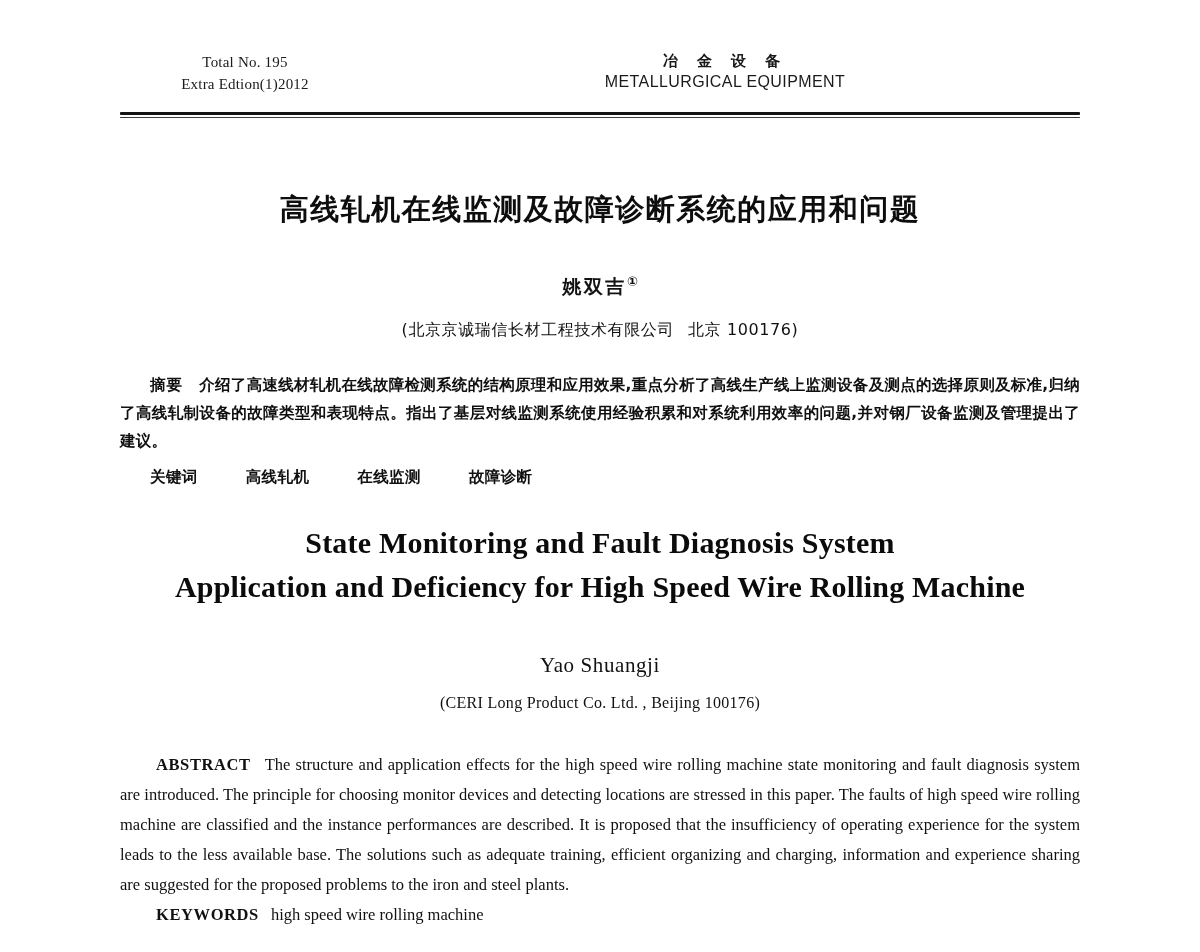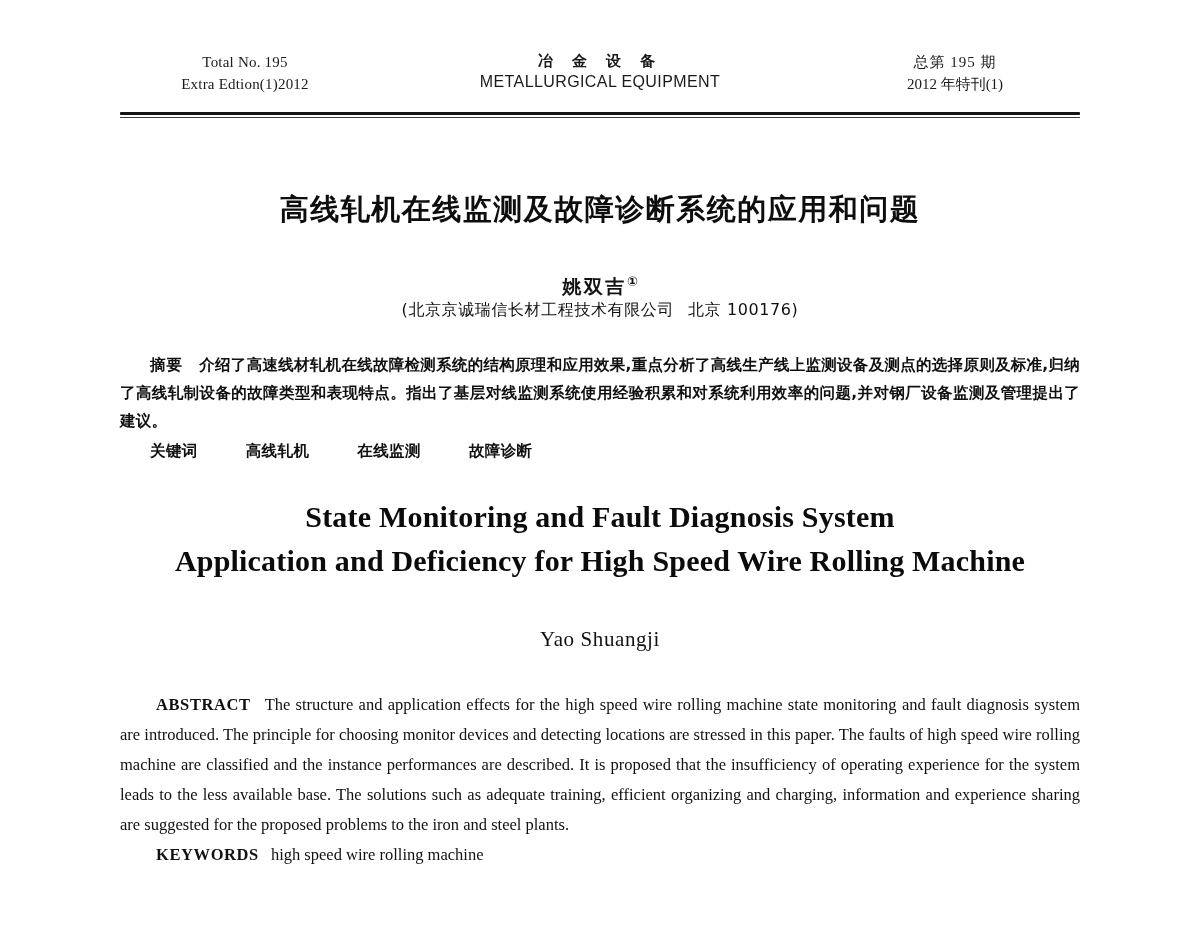--- a/index.html
+++ b/index.html
@@ -94,20 +94,21 @@
     font-weight: bold;
     font-size: 19px;
     letter-spacing: 2.5px;
   }
   .author-cn .sup {
     font-size: 13px;
     vertical-align: super;
     letter-spacing: 0;
   }
   .affil-cn {
+    margin-top: 20px;
     text-align: center;
     font-family: "DejaVu Sans", sans-serif;
     font-size: 16px;
     letter-spacing: 0.6px;
   }
   .affil-cn .gap { display: inline-block; width: 14px; }
 
   
   .abstract-cn {
     margin-top: 30px;
@@ -120,21 +121,21 @@
     color: #101010;
   }
   .abstract-cn .lbl {
     letter-spacing: 1px;
   }
   .abstract-cn .lbl-gap { display: inline-block; width: 16px; }
   .abstract-cn p { margin: 0; }
   .abstract-cn .indent { text-indent: 30px; }
 
   .keywords-cn {
-    margin-top: 2px;
+    margin-top: 8px;
     font-family: "DejaVu Sans", sans-serif;
     font-weight: bold;
     font-size: 15.5px;
     line-height: 28px;
     letter-spacing: 0.4px;
     text-indent: 30px;
   }
   .keywords-cn .kw { display: inline-block; margin-left: 18px; }
 
   
@@ -200,24 +201,20 @@
     <div class="runhead-col runhead-left">
       <div class="line1">Total No. 195</div>
       <div class="line2">Extra Edtion(1)2012</div>
     </div>
 
     <div class="runhead-col runhead-mid">
       <div class="journal-cn">冶 金 设 备</div>
       <div class="journal-en">METALLURGICAL EQUIPMENT</div>
     </div>
 
-    <div class="runhead-col runhead-right">
-      <div class="line1">总第 195 期</div>
-      <div class="line2">2012 年特刊(1)</div>
-    </div>
 
   </div>
 
   <div class="rule-wrap">
     <div class="rule-thick"></div>
     <div class="rule-thin"></div>
   </div>
 
   <h1 class="title-cn">高线轧机在线监测及故障诊断系统的应用和问题</h1>
 
@@ -238,20 +235,21 @@
   <div class="keywords-cn">
     <span class="lbl">关键词</span><span class="kw">高线轧机</span><span class="kw">在线监测</span><span class="kw">故障诊断</span>
   </div>
 
   <h2 class="title-en">
     <div>State Monitoring and Fault Diagnosis System</div>
     <div>Application and Deficiency for High Speed Wire Rolling Machine</div>
   </h2>
 
   <div class="author-en">Yao Shuangji</div>
+  <div class="affil-en">(CERI Long Product Co. Ltd. , Beijing 100176)</div>
 
   <div class="abstract-en">
     <p>
       <span class="lbl">ABSTRACT</span><span class="lbl-gap"></span><span>The structure and application effects for the high speed wire rolling machine state monitoring and fault diagnosis system are introduced. The principle for choosing monitor devices and detecting locations are stressed in this paper. The faults of high speed wire rolling machine are classified and the instance performances are described. It is proposed that the insufficiency of operating experience for the system leads to the less available base. The solutions such as adequate training, efficient organizing and charging, information and experience sharing are suggested for the proposed problems to the iron and steel plants.</span>
     </p>
   </div>
 
   <div class="keywords-en">
     <span class="lbl">KEYWORDS</span><span class="lbl-gap"></span><span>high speed wire rolling machine</span>
   </div>

